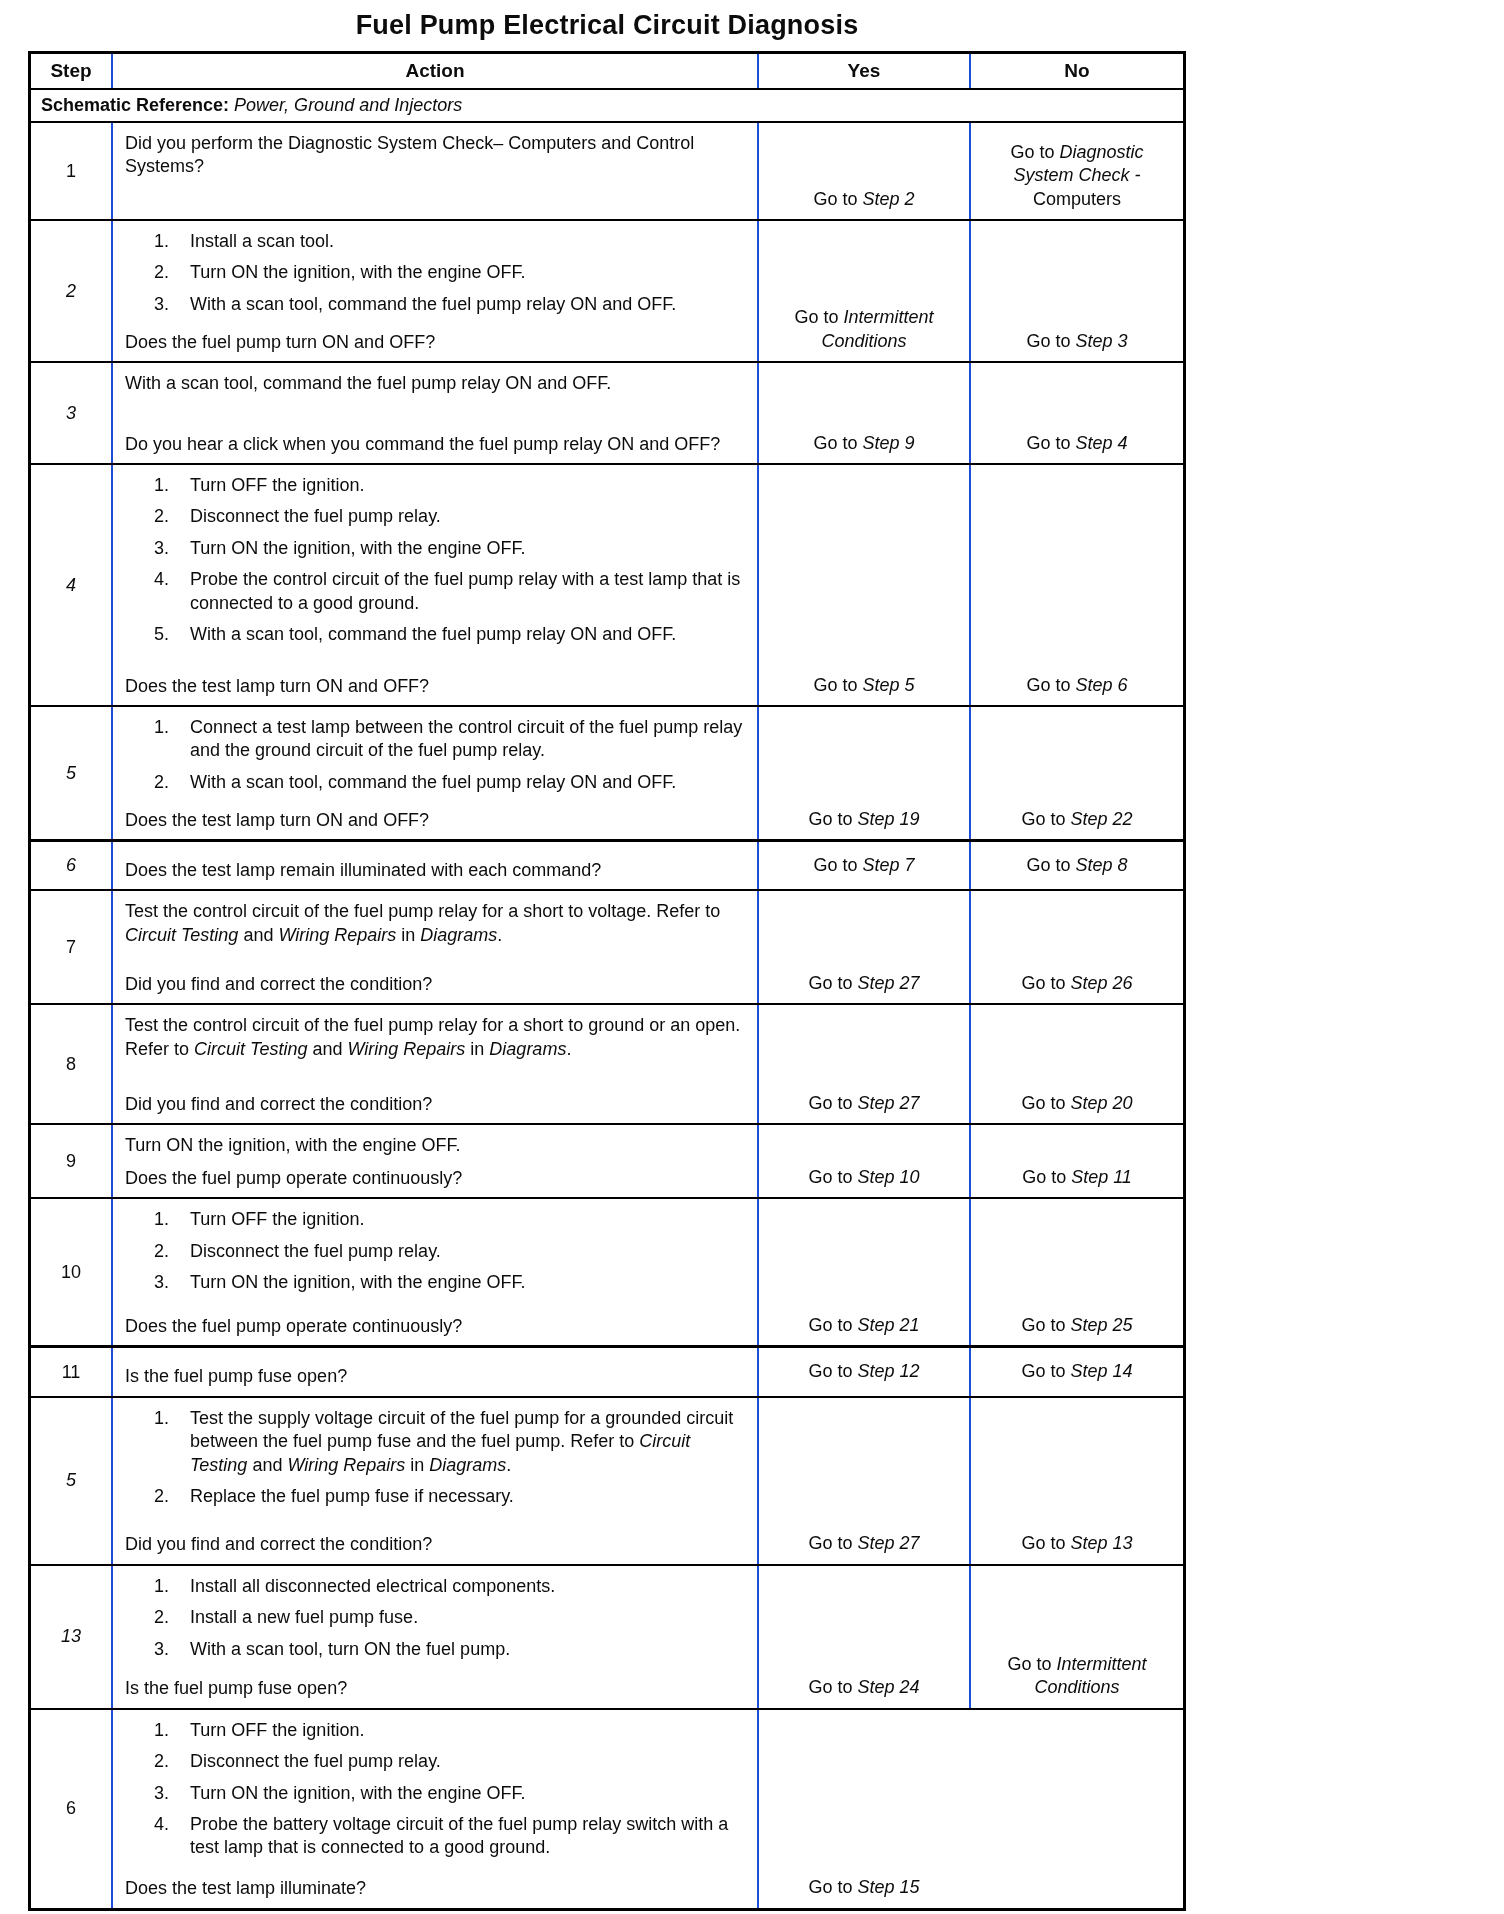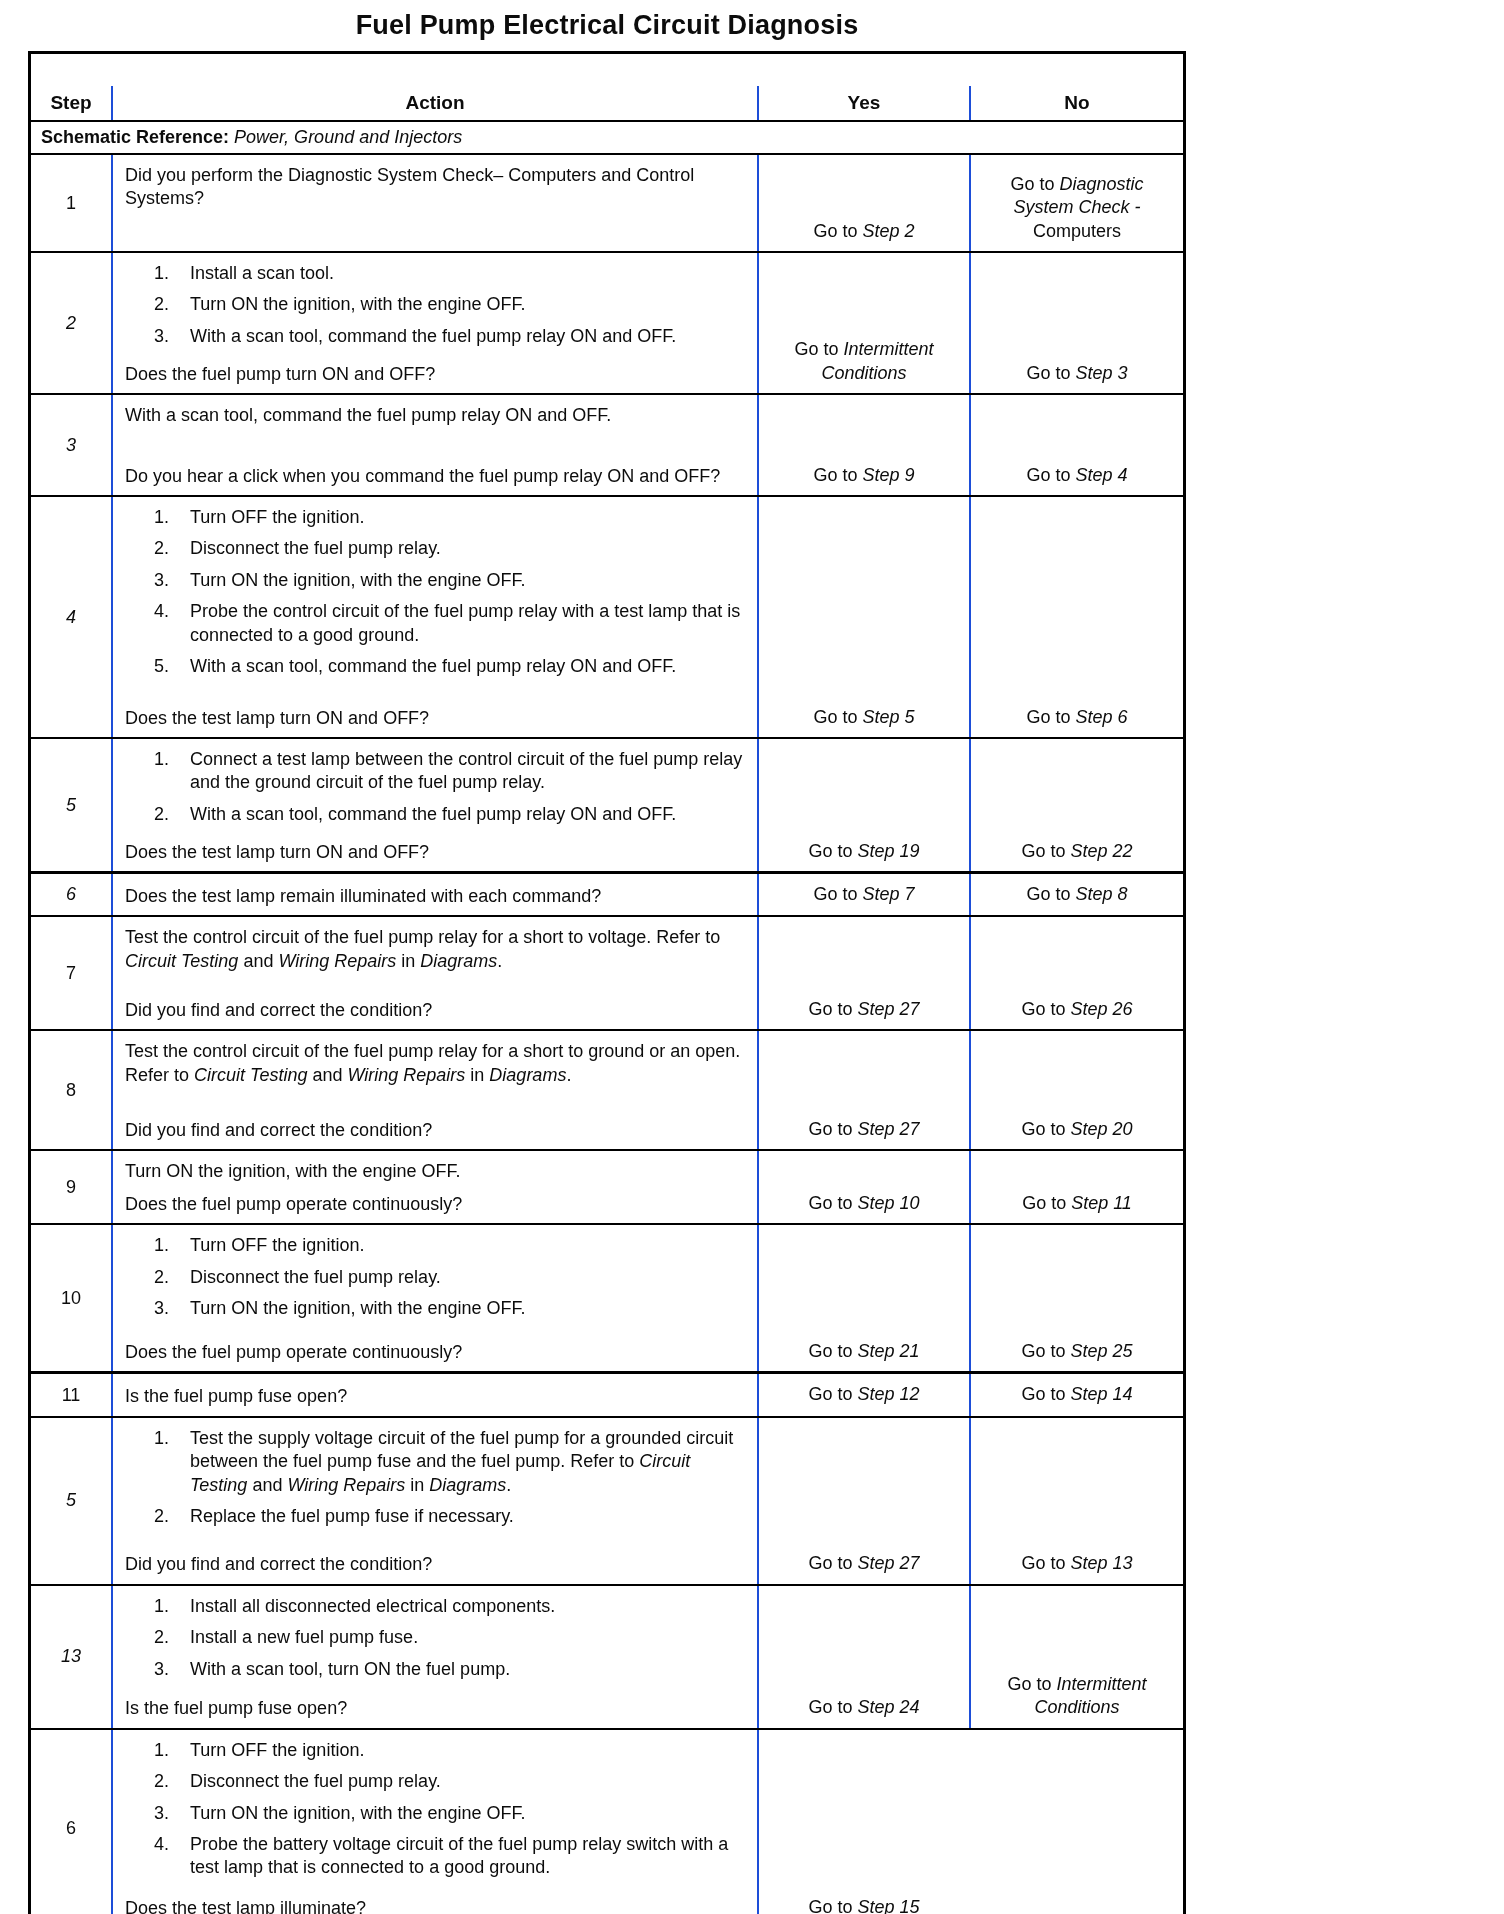--- a/index.html
+++ b/index.html
@@ -2,36 +2,36 @@
 <html><head>
 <meta charset="utf-8">
 <style>
   html,body{margin:0;padding:0;background:#ffffff;}
   body{font-family:"Liberation Sans", sans-serif;color:#0c0c0c;-webkit-font-smoothing:antialiased;}
   .page{width:1231px;min-height:1914px;background:#ffffff;position:relative;}
   .doc{width:1158px;margin-left:28px;padding-top:8px;}
   .title{text-align:center;font-weight:bold;font-size:27px;margin:2px 0 10px 0;letter-spacing:0.2px;}
   .table{border:3px solid #000;background:#fff;}
   .trow{display:grid;grid-template-columns:80px 1fr 212px 214px;border-top:2px solid #000;}
-  .table > .trow:first-child{border-top:none;margin-top:32px;}
+  .table > .trow:first-child{border-top:none;}
   .cell{border-left:2px solid #1d4ed8;padding:6px 10px;box-sizing:border-box;}
   .trow .cell:first-child{border-left:none;}
   .head .cell{font-weight:bold;text-align:center;font-size:19px;padding:6px 4px;}
   .schemrow{border-top:2px solid #000;padding:5px 10px;font-size:18px;}
   .schem-label{font-weight:bold;}
   .schem-value{font-style:italic;}
   .stepc{display:flex;align-items:center;justify-content:center;font-size:18px;}
   .acell{display:flex;flex-direction:column;font-size:18px;line-height:1.3;padding:7px 12px;}
   .acell.vcenter{justify-content:center;}
   .p{margin:2px 0 4px 0;}
   .li{display:flex;margin:2px 0 6px 0;}
   .li .num{flex:0 0 26px;width:26px;text-align:right;margin-left:18px;margin-right:9px;}
   .li .litext{flex:1;margin-left:12px;}
   .q{margin-top:auto;padding-top:2px;}
-  .q.solo{margin-top:4px;padding-top:0;}
+  .q.solo{margin-top:10px;padding-top:0;}
   .yn{display:flex;flex-direction:column;align-items:center;text-align:center;font-size:18px;line-height:1.3;padding:7px 8px 8px 8px;}
   .yn.bottom{justify-content:flex-end;}
   .yn.top{justify-content:flex-end;}
   .yn.center{justify-content:center;}
   .it{font-style:italic;}
 </style>
 </head>
 <body>
 
 <div class="page">

